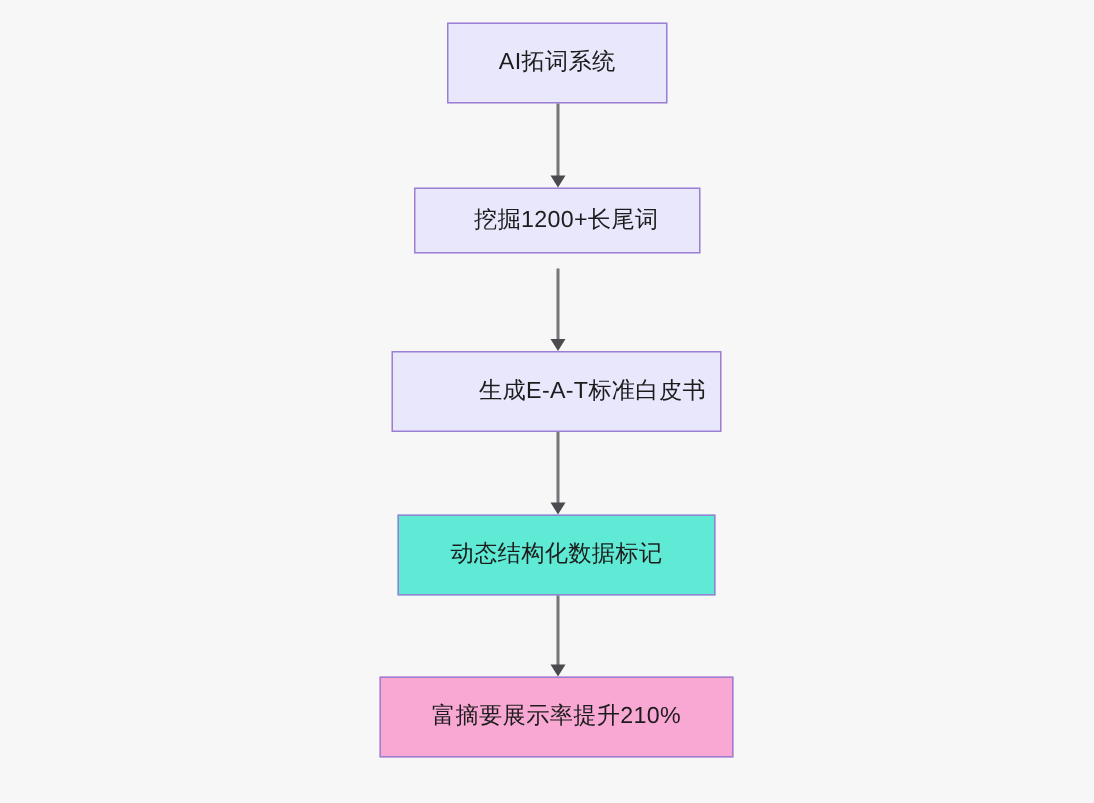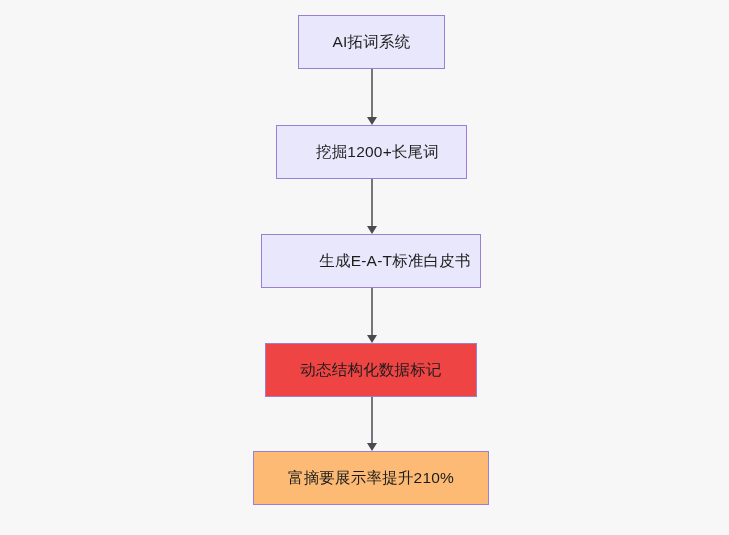--- a/index.html
+++ b/index.html
@@ -59,33 +59,33 @@
 </style>
 </head>
 <body style="background: rgb(247, 247, 247);">
 
 <div id="flowchart">
 
   <div class="node" id="node-n1" style="left: 298px; top: 15px; width: 147px; height: 54px; background: rgb(233, 231, 252); border-color: rgb(154, 127, 212); color: rgb(28, 28, 28);">
     <span class="node-label">AI拓词系统</span>
   </div>
 
-  <div class="node" id="node-n2" style="left: 276px; top: 125px; width: 191px; height: 54px; background: rgb(233, 231, 252); border-color: rgb(154, 127, 212); color: rgb(28, 28, 28); padding-left: 12px;">
+  <div class="node" id="node-n2" style="left: 276px; top: 125px; width: 191px; height: 44px; background: rgb(233, 231, 252); border-color: rgb(154, 127, 212); color: rgb(28, 28, 28); padding-left: 12px;">
     <span class="node-label">挖掘1200+长尾词</span>
   </div>
 
   <div class="node" id="node-n3" style="left: 261px; top: 234px; width: 220px; height: 54px; background: rgb(233, 231, 252); border-color: rgb(154, 127, 212); color: rgb(28, 28, 28); padding-left: 48px;">
     <span class="node-label">生成E-A-T标准白皮书</span>
   </div>
 
-  <div class="node" id="node-n4" style="left: 265px; top: 343px; width: 212px; height: 54px; background: #ef4444; border-color: rgb(154, 127, 212); color: rgb(28, 28, 28);">
+  <div class="node" id="node-n4" style="left: 265px; top: 343px; width: 212px; height: 54px; background: #5eead4; border-color: rgb(154, 127, 212); color: rgb(28, 28, 28);">
     <span class="node-label">动态结构化数据标记</span>
   </div>
 
-  <div class="node" id="node-n5" style="left: 253px; top: 451px; width: 236px; height: 54px; background: #fdba74; border-color: rgb(154, 127, 212); color: rgb(28, 28, 28);">
+  <div class="node" id="node-n5" style="left: 253px; top: 451px; width: 236px; height: 54px; background: #f9a8d4; border-color: rgb(154, 127, 212); color: rgb(28, 28, 28);">
     <span class="node-label">富摘要展示率提升210%</span>
   </div>
 
   <div class="connector" id="edge-e1" style="left: 371px; top: 69px; height: 56px;">
     <div class="connector-line" style="height: 49px; background: rgb(117, 117, 122);"></div>
     <div class="connector-head" style="top: 48px;"></div>
   </div>
 
   <div class="connector" id="edge-e2" style="left: 371px; top: 179px; height: 55px;">
     <div class="connector-line" style="height: 48px; background: rgb(117, 117, 122);"></div>

